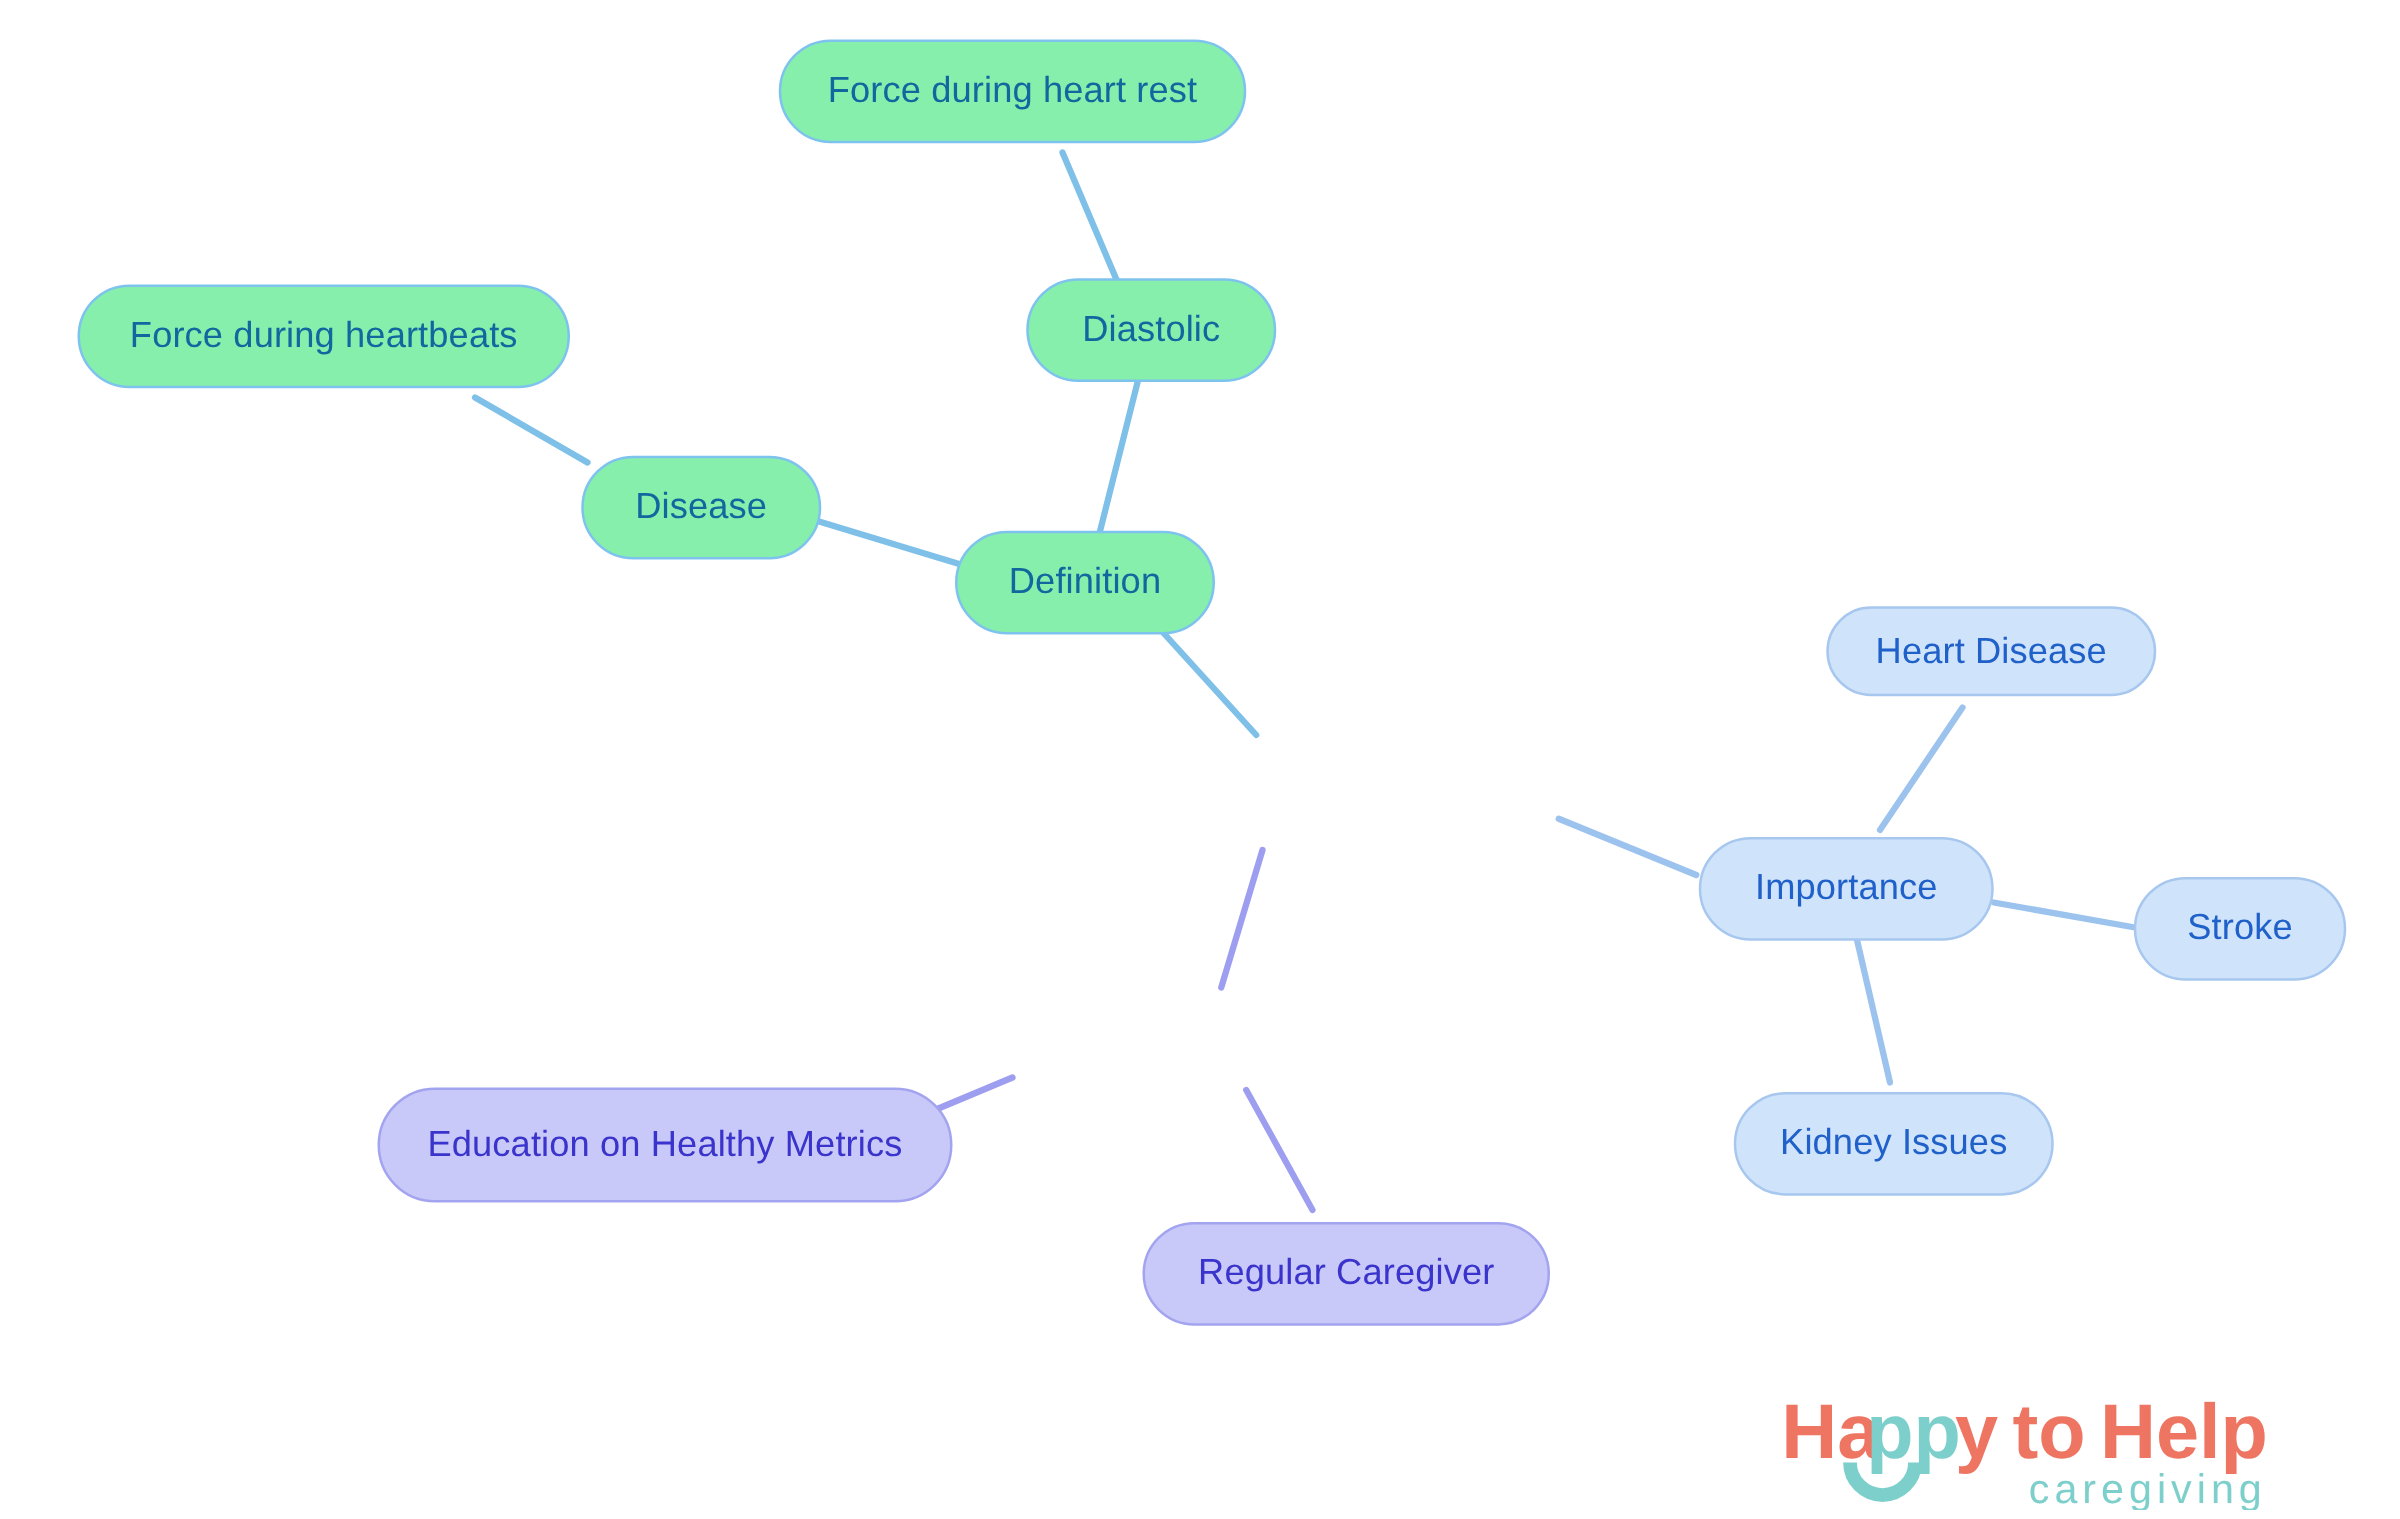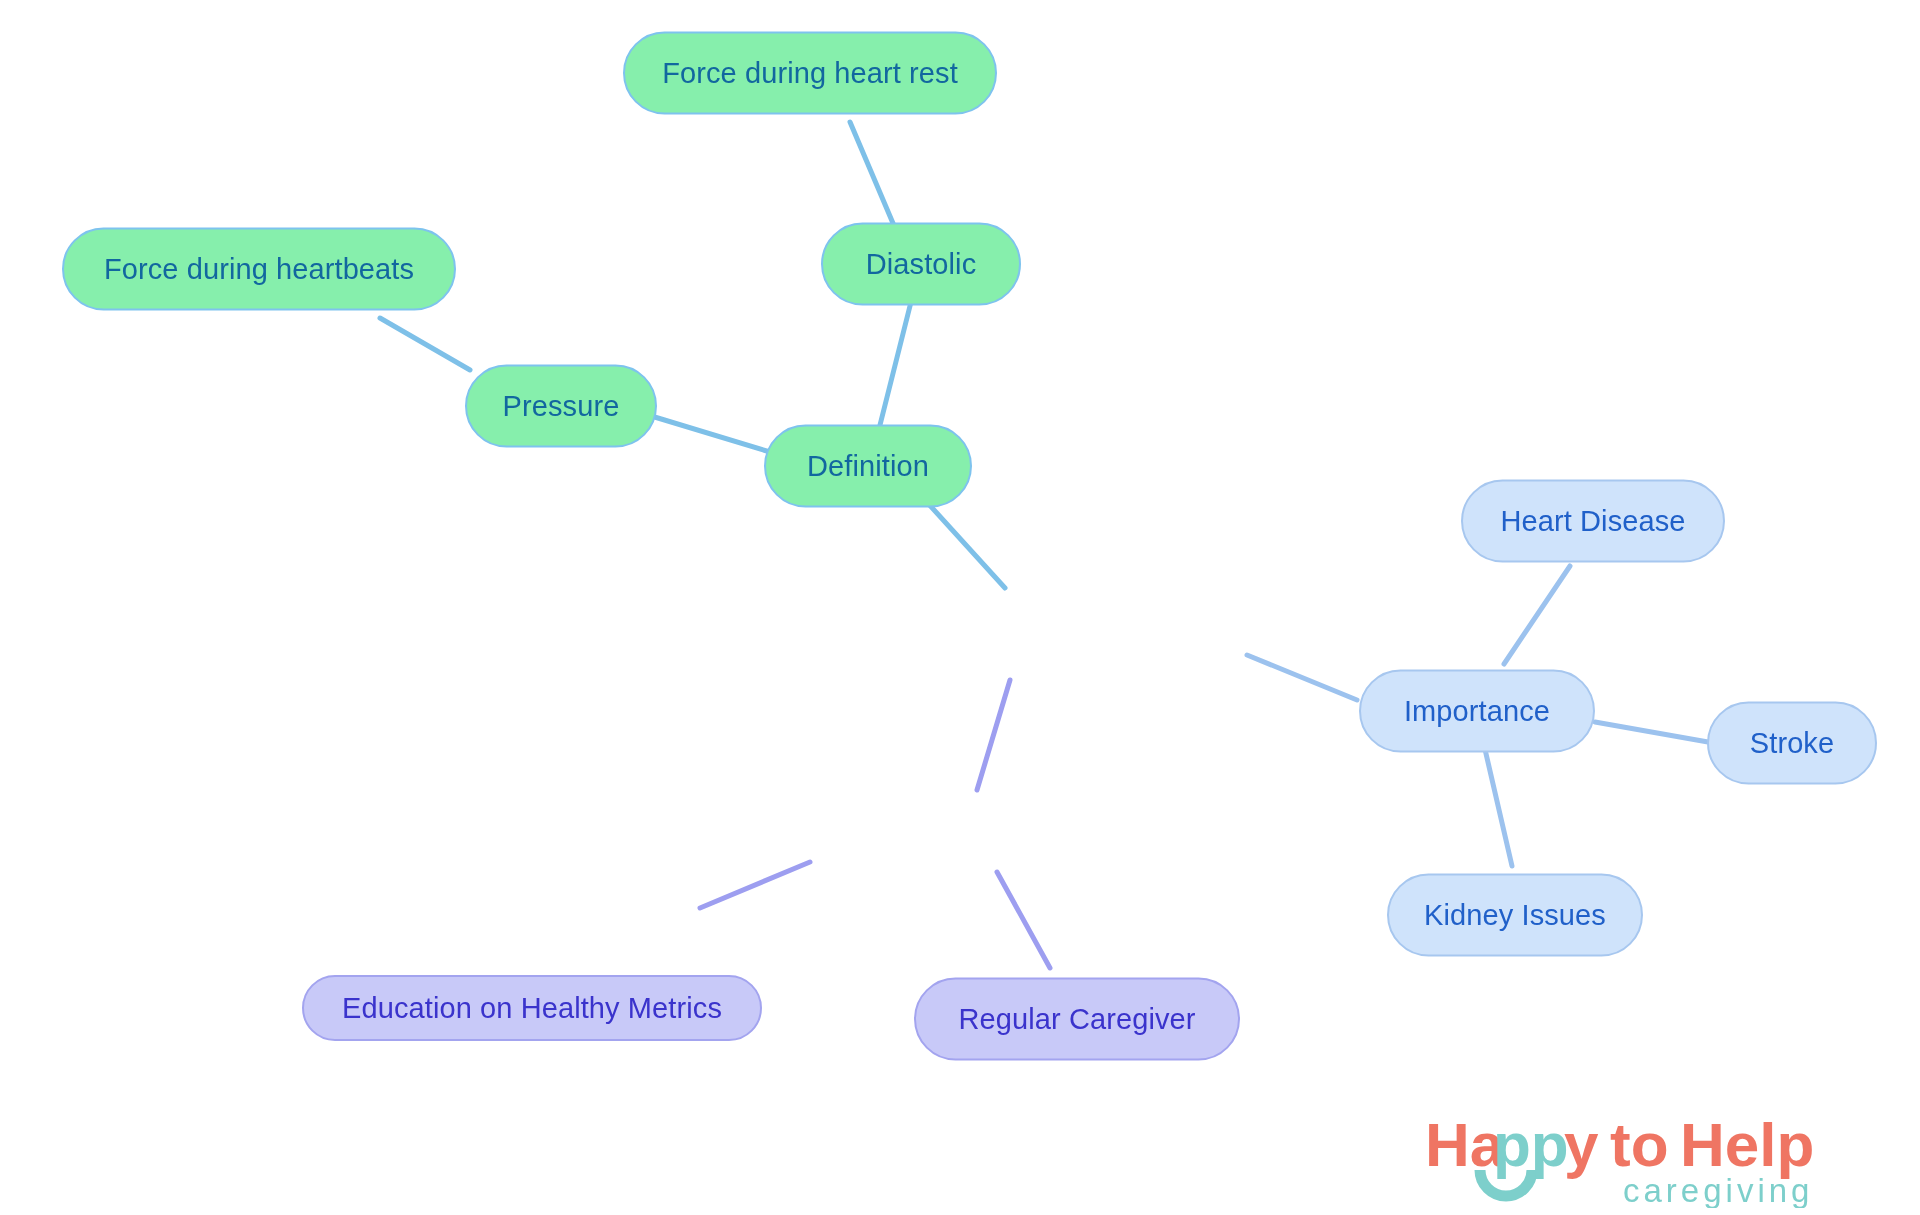--- a/index.html
+++ b/index.html
@@ -101,38 +101,38 @@
     <line x1="1010" y1="680" x2="977" y2="790" stroke="#9d9ef0" stroke-width="5" stroke-linecap="round"></line>
 
     <line x1="810" y1="862" x2="700" y2="908" stroke="#9d9ef0" stroke-width="5" stroke-linecap="round"></line>
 
     <line x1="997" y1="872" x2="1050" y2="968" stroke="#9d9ef0" stroke-width="5" stroke-linecap="round"></line>
   </svg>
 
 
   <div class="node node-blue" style="left:868px; top:466px; width:208px; height:83px;">Definition</div>
 
-  <div class="node node-blue" style="left:561px; top:406px; width:192px; height:83px;">Pressure</div>
+  <div class="node node-blue" style="left:561px; top:406px; width:192px; height:83px;">Disease</div>
 
   <div class="node node-blue" style="left:259px; top:269px; width:394px; height:83px;">Force during heartbeats</div>
 
   <div class="node node-blue" style="left:921px; top:264px; width:200px; height:83px;">Diastolic</div>
 
   <div class="node node-blue" style="left:810px; top:73px; width:374px; height:83px;">Force during heart rest</div>
 
   <div class="node node-blue2" style="left:1477px; top:711px; width:236px; height:83px;">Importance</div>
 
-  <div class="node node-blue2" style="left:1593px; top:521px; width:264px; height:83px;">Heart Disease</div>
+  <div class="node node-blue2" style="left:1593px; top:521px; width:264px; height:72px;">Heart Disease</div>
 
   <div class="node node-blue2" style="left:1792px; top:743px; width:170px; height:83px;">Stroke</div>
 
   <div class="node node-blue2" style="left:1515px; top:915px; width:256px; height:83px;">Kidney Issues</div>
 
 
-  <div class="node node-purple" style="left:532px; top:1008px; width:460px; height:66px;">Education on Healthy Metrics</div>
+  <div class="node node-purple" style="left:532px; top:916px; width:460px; height:92px;">Education on Healthy Metrics</div>
 
   <div class="node node-purple" style="left:1077px; top:1019px; width:326px; height:83px;">Regular Caregiver</div>
 
   <svg id="logo" viewBox="0 0 470 100">
 
     <path d="M 55 62 A 26 26 0 0 0 107 62" fill="none" stroke="#7dcfcb" stroke-width="11" stroke-linecap="butt"></path>
     <text x="0" y="58" fill="#ef7563" font-family="'Liberation Sans', sans-serif" font-size="62" font-weight="bold">Ha</text>
     <text x="68" y="58" fill="#7dcfcb" font-family="'Liberation Sans', sans-serif" font-size="62" font-weight="bold">pp</text>
     <text x="139" y="58" fill="#ef7563" font-family="'Liberation Sans', sans-serif" font-size="62" font-weight="bold">y</text>
     <text x="185" y="58" fill="#ef7563" font-family="'Liberation Sans', sans-serif" font-size="62" font-weight="bold">to</text>

